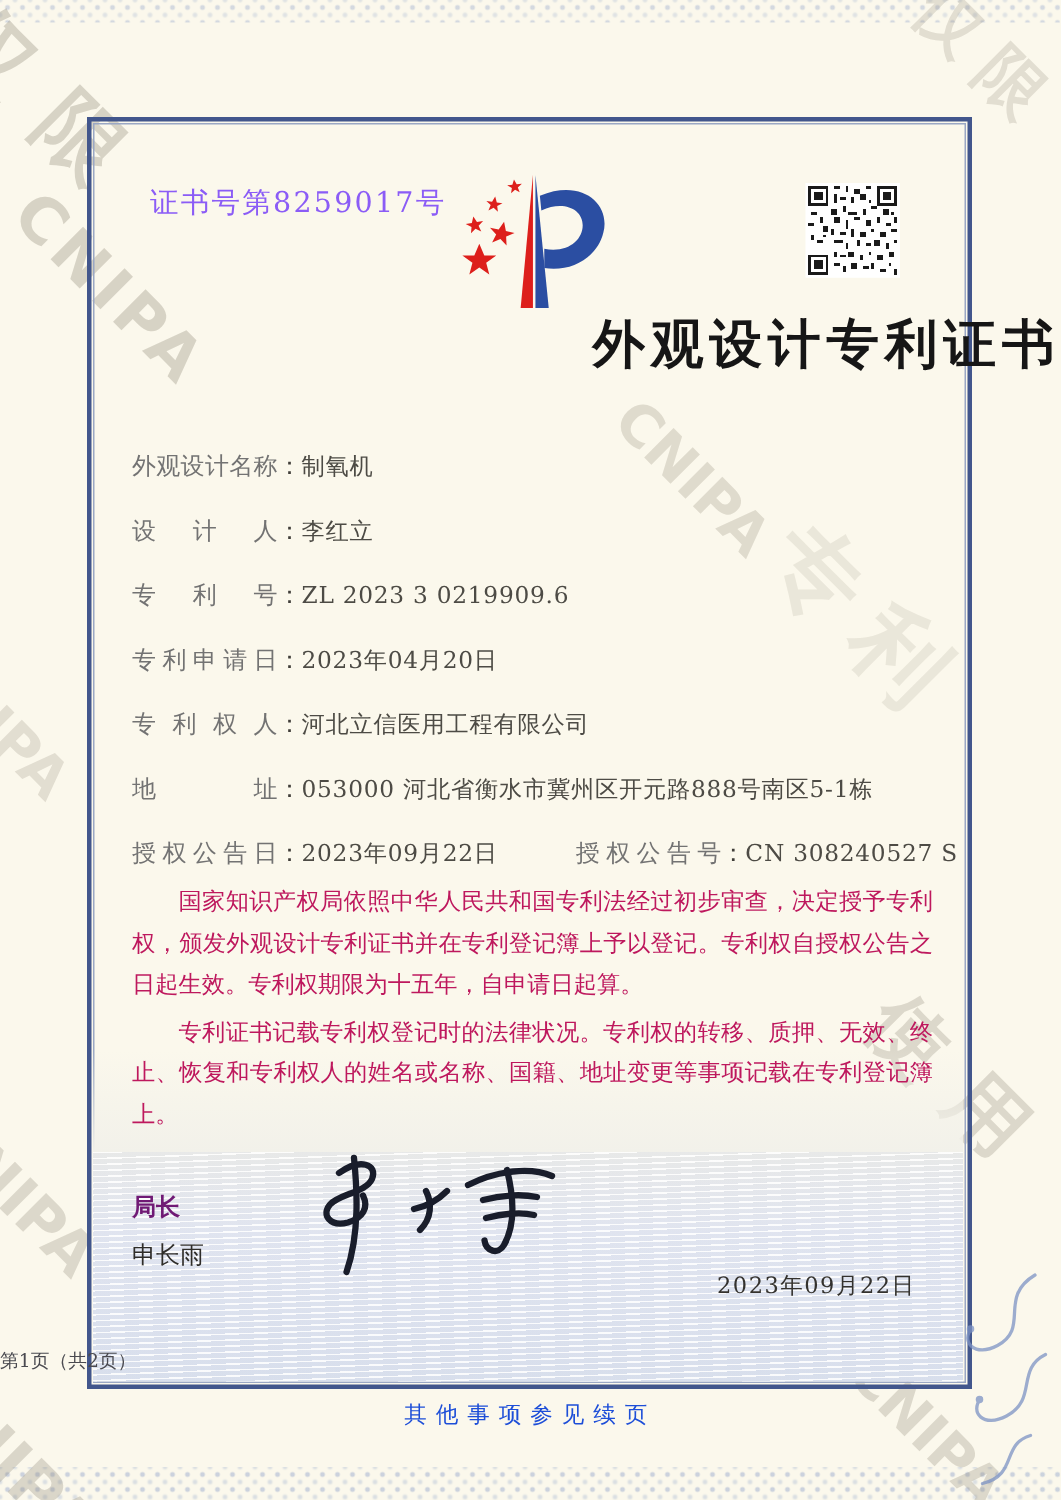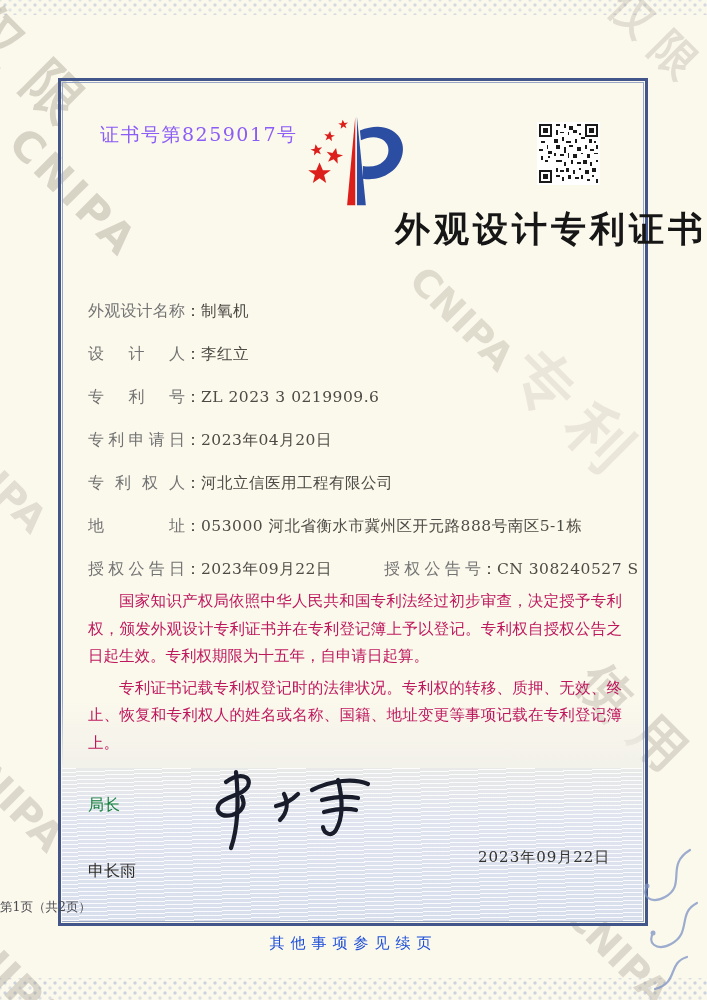--- a/index.html
+++ b/index.html
@@ -57,22 +57,22 @@
   .flabel{display:inline-block;width:97px;text-align:justify;text-align-last:justify;
           vertical-align:top;color:#737373;}
   .colon{display:inline-block;width:16px;}
   .fvalue{color:#4d4b45;letter-spacing:.5px;font-size:15.5px;}
   .pair2{margin-left:52px;}
 
   .paras{position:absolute;left:88px;top:588px;width:534px;font-size:15.5px;
          line-height:1.78;text-align:justify;color:#be185d;}
   .paras p{margin:0 0 4px 0;text-indent:2em;}
 
-  .sig-title{position:absolute;left:88px;top:795px;font-size:16px;color:#15803d;}
-  .sig-name{position:absolute;left:88px;top:827px;font-size:16px;color:#2f2d29;margin-top:34px;}
+  .sig-title{position:absolute;left:88px;top:795px;font-size:16px;color:#701a75;font-weight:bold;}
+  .sig-name{position:absolute;left:88px;top:827px;font-size:16px;color:#2f2d29;}
   .sig-image{position:absolute;left:196px;top:768px;width:190px;height:85px;}
   .grant-date-bottom{position:absolute;left:478px;top:848px;font-size:15px;color:#34322e;letter-spacing:1px;}
 
   .page-indicator{position:absolute;left:0;right:0;top:899px;text-align:left;
                   font-size:12.5px;color:#4a4a50;}
   .continuation{position:absolute;left:0;right:0;top:934px;text-align:center;
                 font-size:15px;letter-spacing:6px;color:#1d4ed8;}
 
   .flourish{position:absolute;right:2px;top:845px;width:110px;height:150px;z-index:1;}
 </style>

